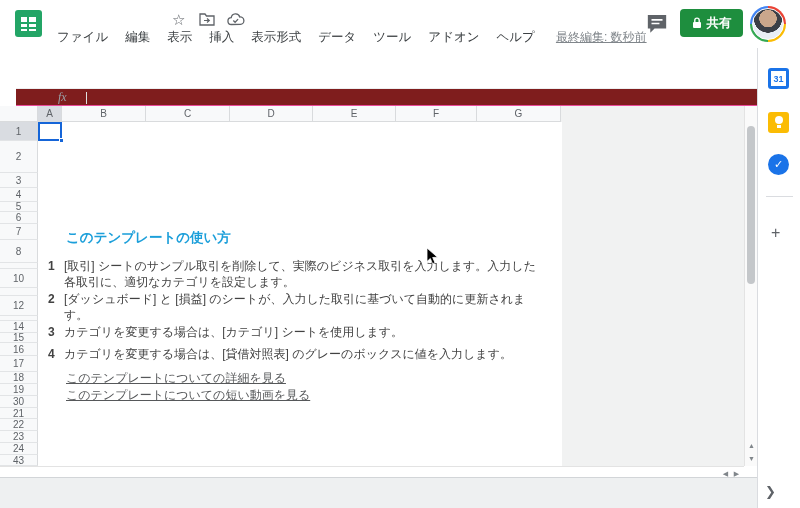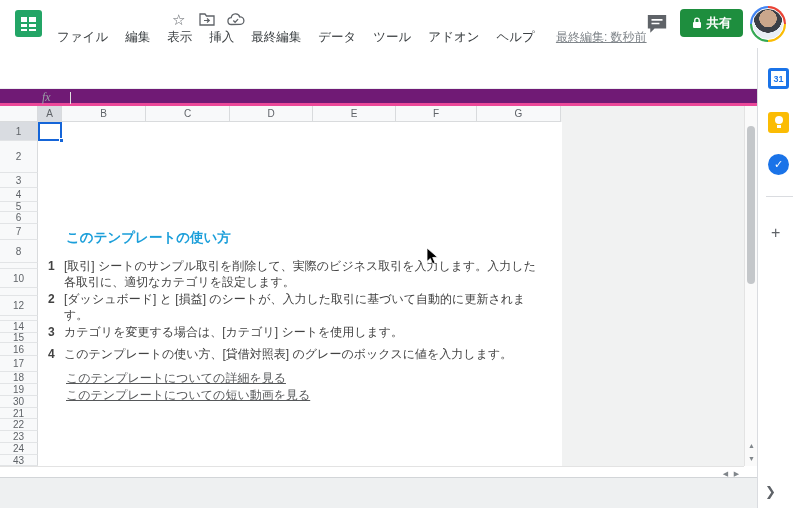--- a/index.html
+++ b/index.html
@@ -41,21 +41,21 @@
   .num-ic .a { font-size:7px; color:#444746; }
   .fmt-b { font-weight:bold; font-size:13.5px; }
   .fmt-i { font-style:italic; font-family:"Liberation Serif","DejaVu Serif",serif; font-weight:bold; font-size:14px; color:#188038; }
   .italic-active { background:#e6f4ea; border-radius:3px; width:24px; height:24px; }
   .fmt-s { font-weight:bold; font-size:13px; text-decoration:line-through; }
   .fmt-a { font-weight:bold; font-size:13px; border-bottom:3px solid #414549; padding:0 2px 0px 2px; line-height:14px; }
   .fill-wrap { display:flex; flex-direction:column; align-items:center; }
   .fill-bar { width:16px; height:3px; background:#35a3ec; margin-top:1px; }
 
   
-  .formulabar { position:absolute; left:0; top:88px; width:757px; height:18px; background:#701a75; border-top:1px solid #eceef0; border-bottom:3px solid #ec4899; }
+  .formulabar { position:absolute; left:16px; top:88px; width:757px; height:18px; background:#7f1d1d; border-top:1px solid #eceef0; border-bottom:1px solid #ec4899; }
   .fx { position:absolute; left:42px; top:1px; font-size:12px; font-style:italic; color:#9aa0a6; font-family:"Liberation Serif","DejaVu Serif",serif; }
   .fx-sep { position:absolute; left:70px; top:3px; width:1px; height:12px; background:#e0e0e0; }
 
   
   .grid-outer { position:absolute; left:0; top:106px; width:744px; height:360px; background:#f1f2f2; overflow:hidden; }
   .corner { position:absolute; left:0; top:0; width:38px; height:16px; background:#f8f9fa; border-right:1px solid #d9dbdd; border-bottom:1px solid #d9dbdd; }
   .colheads { position:absolute; left:38px; top:0; height:16px; display:flex; }
   .ch { height:16px; background:#f8f9fa; border-right:1px solid #d9dbdd; border-bottom:1px solid #d9dbdd;
         font-size:10px; color:#5f6368; display:flex; align-items:center; justify-content:center; cursor:pointer; }
   .ch.sel { background:#d9dce1; }
@@ -115,21 +115,21 @@
       </svg>
   </span>
   <span class="title-ic" style="left:227px;top:13px">
     <svg width="18" height="13" viewBox="0 0 18 13">
         <path d="M4.5 11.5 a3.4 3.4 0 0 1-.3-6.8 A4.4 4.4 0 0 1 12.8 4 a3.7 3.7 0 0 1 .7 7.4 z" fill="none" stroke="#5f6368" stroke-width="1.3"></path>
         <path d="M6.3 7.5 l1.8 1.8 3-3.2" fill="none" stroke="#5f6368" stroke-width="1.3"></path>
       </svg>
   </span>
 
   <div class="menubar">
-    <span class="m">ファイル</span><span class="m">編集</span><span class="m">表示</span><span class="m">挿入</span><span class="m">最終編集</span><span class="m">データ</span><span class="m">ツール</span><span class="m">アドオン</span><span class="m">ヘルプ</span><span class="last-edit">最終編集: 数秒前</span>
+    <span class="m">ファイル</span><span class="m">編集</span><span class="m">表示</span><span class="m">挿入</span><span class="m">表示形式</span><span class="m">データ</span><span class="m">ツール</span><span class="m">アドオン</span><span class="m">ヘルプ</span><span class="last-edit">最終編集: 数秒前</span>
   </div>
 
   <span class="comment-btn">
     <svg width="22" height="21" viewBox="0 0 18 17">
         <path d="M1.5 1.5 h15 v11 h-9.5 l-3.5 3.5 v-3.5 h-2 z" fill="#5f6368"></path>
         <path d="M4.5 5.5 h9 M4.5 8.5 h6.5" stroke="#fff" stroke-width="1.4"></path>
       </svg>
   </span>
   <button class="share-btn">
     <svg width="10" height="12" viewBox="0 0 10 12">
@@ -349,21 +349,21 @@
     <div class="step" style="top:169px">
       <span class="n">2</span>
       <span class="t">[ダッシュボード] と [損益] のシートが、入力した取引に基づいて自動的に更新されます。</span>
     </div>
     <div class="step" style="top:202px">
       <span class="n">3</span>
       <span class="t">カテゴリを変更する場合は、[カテゴリ] シートを使用します。</span>
     </div>
     <div class="step" style="top:224px">
       <span class="n">4</span>
-      <span class="t">このテンプレートの使い方、[貸借対照表] のグレーのボックスに値を入力します。</span>
+      <span class="t">カテゴリを変更する場合は、[貸借対照表] のグレーのボックスに値を入力します。</span>
     </div>
 
     <span class="tpl-link" style="top:265px">このテンプレートについての短い動画を見る</span>
     <span class="tpl-link" style="top:248px">このテンプレートについての詳細を見る</span>
   </div>
 </div>
 
 <span class="cursor">
   <svg width="13" height="18" viewBox="0 0 13 18">
       <path d="M1 1 L1 14.5 L4.3 11.5 L6.6 16.8 L9 15.7 L6.7 10.5 L11.5 10.2 Z" fill="#000" stroke="#fff" stroke-width="0.8"></path>

